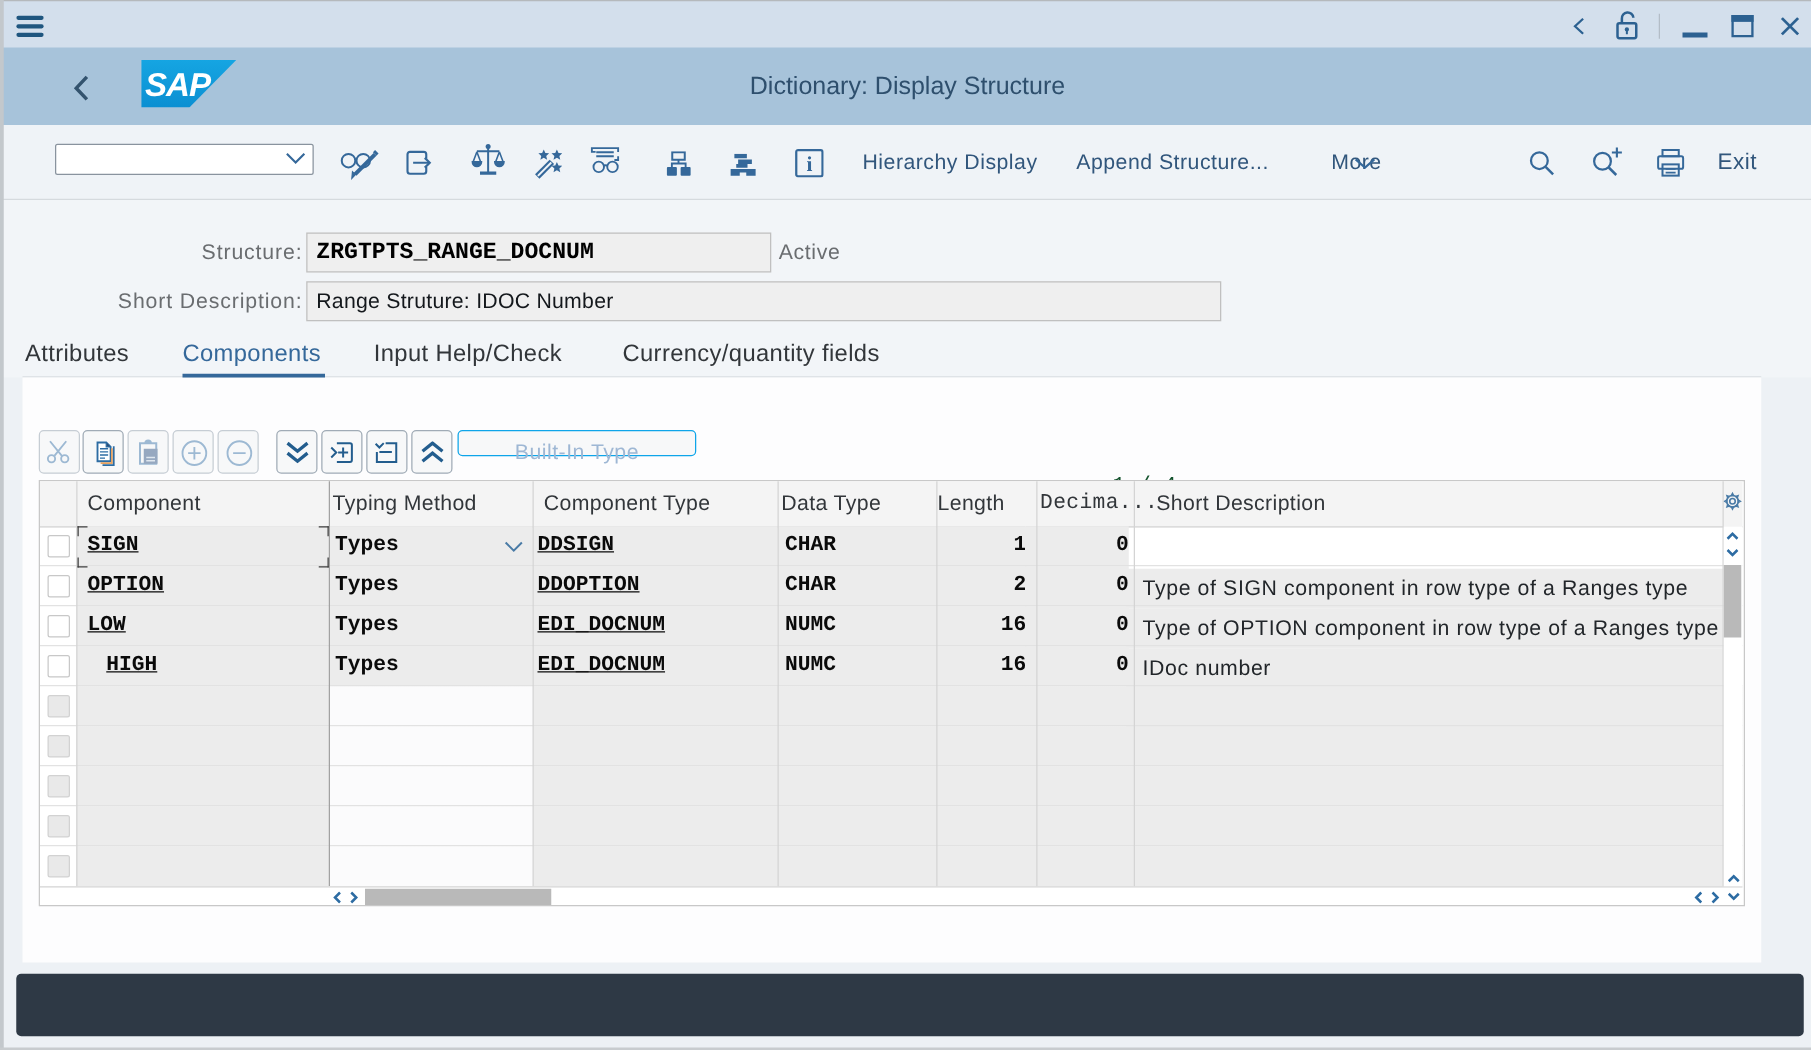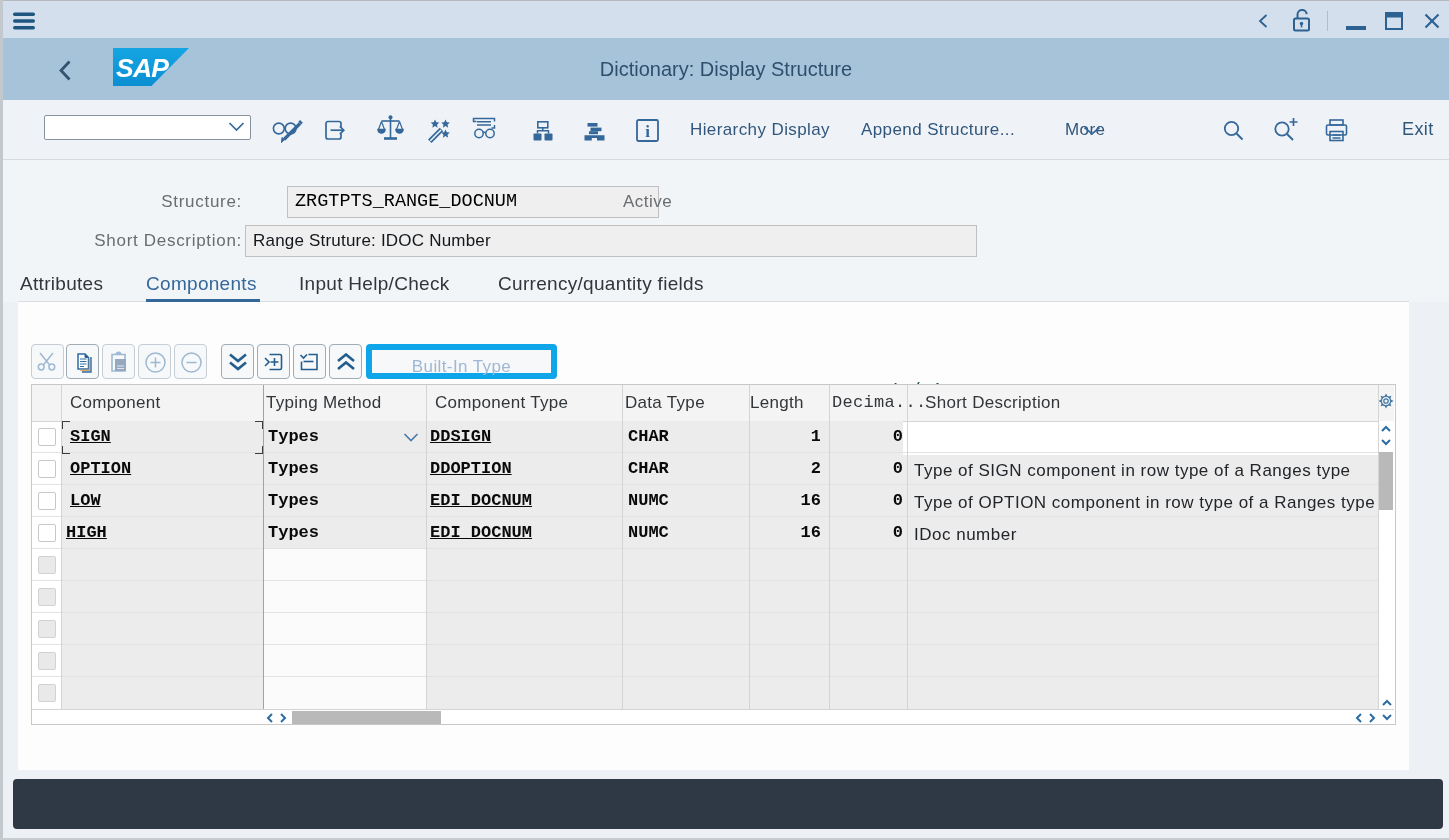--- a/index.html
+++ b/index.html
@@ -15,35 +15,35 @@
 #saptitle{left:0;top:38px;width:1449px;height:62px;line-height:62px;text-align:center;
   font-size:20px;color:#2e4f6d;text-indent:3px;}
 
 #toolbar{left:0;top:100px;width:1449px;height:59px;background:#eff3f7;border-bottom:1px solid #d5dade;}
 #combo{left:44px;top:115px;width:205px;height:23px;background:#fff;border:1px solid #89939e;border-radius:2px;}
 .tbtext{top:100px;height:59px;line-height:59px;font-size:17px;letter-spacing:0.4px;color:#31567c;}
 
 #formarea{left:0;top:160px;width:1449px;height:142px;background:#f2f5f8;}
 .lbl{font-size:17px;letter-spacing:0.7px;color:#6a6d70;text-align:right;height:32px;line-height:32px;}
 .inp{background:#efefef;border:1px solid #c0c0c0;box-sizing:border-box;height:32px;line-height:30px;}
-#inp1{left:245px;top:186px;width:372px;font-family:"Liberation Mono",monospace;font-weight:normal;
-  font-size:18.5px;color:#000;padding-left:7px;margin-left:42px;}
+#inp1{left:245px;top:186px;width:372px;font-family:"Liberation Mono",monospace;font-weight:bold;
+  font-size:18.5px;color:#000;padding-left:7px;}
 #inp2{left:245px;top:225px;width:732px;font-size:17px;letter-spacing:0.2px;color:#14181c;padding-left:7px;}
 #active{left:623px;top:186px;height:32px;line-height:32px;font-size:17px;letter-spacing:0.5px;color:#6a6d70;}
 .tab{top:268px;height:33px;line-height:32px;font-size:19px;letter-spacing:0.3px;color:#32363a;}
 #tabline{left:18px;top:301px;width:1391px;height:1px;background:#d9dde1;}
 #tabul{left:146px;top:299px;width:114px;height:3px;background:#35689a;z-index:5;}
 
 #panel{left:18px;top:302px;width:1391px;height:468px;background:#fdfdfe;}
 
 .btn{position:absolute;top:42px;width:33px;height:35px;background:#f7f8f9;border:1px solid #c6cdd4;
   border-radius:4px;box-sizing:border-box;}
 .btn.en{border-color:#a0abb6;}
-#bitbtn{position:absolute;top:42px;left:348px;width:191px;height:35px;background:#f7f8f9;
-  border:6px solid #0ea5e9;border-radius:4px;box-sizing:border-box;text-align:center;
+#bitbtn{position:absolute;top:42px;left:348px;width:191px;height:21px;background:#f7f8f9;
+  border:1px solid #0ea5e9;border-radius:4px;box-sizing:border-box;text-align:center;
   line-height:33px;font-size:17px;letter-spacing:0.4px;color:#9eb7d4;}
 #counter{position:absolute;top:42px;left:872px;width:120px;height:35px;line-height:35px;
   font-family:Liberation Mono, monospace;font-size:17px;color:#14532d;margin-top:28px;}
 
 #tbl{position:absolute;left:13px;top:82px;width:1363px;height:339px;border:1px solid #c8c8c8;background:#fff;}
 
 .vline{position:absolute;top:0;width:1px;background:#d4d4d4;height:339px;}
 #thead{position:absolute;left:0;top:0;width:1362px;height:36px;background:#f4f4f4;border-bottom:1px solid #d4d4d4;}
 .th{position:absolute;top:0;height:36px;line-height:36px;font-size:17px;letter-spacing:0.3px;color:#32363a;}
 .row{position:absolute;left:0;width:1362px;height:32px;}
@@ -218,21 +218,21 @@
 </svg>
 
 <svg class="abs" style="left:1324px;top:118px;" width="25" height="25" viewBox="0 0 25 25">
   <g fill="none" stroke="#35689a" stroke-width="1.6">
     <rect x="6" y="2" width="13" height="5"></rect>
     <rect x="2.5" y="7" width="20" height="10" rx="1.5"></rect>
     <rect x="6" y="13.5" width="13" height="9"></rect>
     <path d="M8.5 17 H16.5 M8.5 20 H16.5" stroke-width="1.4"></path>
   </g>
 </svg>
-<div class="abs tbtext" style="left:1374px;font-size:18px;margin-left:28px;">Exit</div>
+<div class="abs tbtext" style="left:1374px;font-size:18px;">Exit</div>
 <div class="abs" id="formarea"></div>
 <div class="abs lbl" style="left:59px;top:186px;width:183px;">Structure:</div>
 <div class="abs inp" id="inp1">ZRGTPTS_RANGE_DOCNUM</div>
 <div class="abs" id="active">Active</div>
 <div class="abs lbl" style="left:59px;top:225px;width:183px;">Short Description:</div>
 <div class="abs inp" id="inp2">Range Struture: IDOC Number</div>
 <div class="abs tab" style="left:20px;">Attributes</div>
 <div class="abs tab" style="left:146px;color:#35689a;">Components</div>
 <div class="abs tab" style="left:299px;">Input Help/Check</div>
 <div class="abs tab" style="left:498px;">Currency/quantity fields</div>
@@ -373,21 +373,21 @@
         <div class="cell gray mono lnk" style="left:394px;width:196px;padding-left:4px;box-sizing:border-box;">EDI_DOCNUM</div>
         <div class="cell gray mono" style="left:590px;width:127px;padding-left:6px;box-sizing:border-box;">NUMC</div>
         <div class="cell gray mono" style="left:717px;width:72px;text-align:right;">16</div>
         <div class="cell gray mono" style="left:788px;width:83px;text-align:right;">0</div>
         <div class="cell gray sd" style="left:869px;width:478px;padding-left:13px;box-sizing:border-box;">IDoc number</div>
       </div>
       <div class="row" style="top:132px;">
         <div class="cell" style="left:0;width:29px;">
             <span class="cb"></span>
           </div>
-        <div class="cell gray mono lnk" style="left:29px;width:202px;padding-left:5px;box-sizing:border-box;">HIGH</div>
+        <div class="cell gray mono lnk" style="left:29px;width:202px;padding-left:24px;box-sizing:border-box;">HIGH</div>
         <div class="cell gray mono" style="left:231px;width:163px;padding-left:5px;box-sizing:border-box;">Types</div>
         <svg class="ico" style="left:371px;top:108px;" width="16" height="9" viewBox="0 0 16 9">
             <path d="M1.5 1 L8 7.5 L14.5 1" fill="none" stroke="#4a7ba6" stroke-width="1.6"></path>
           </svg>
         <div class="cell gray mono lnk" style="left:394px;width:196px;padding-left:4px;box-sizing:border-box;">EDI_DOCNUM</div>
         <div class="cell gray mono" style="left:590px;width:127px;padding-left:6px;box-sizing:border-box;">NUMC</div>
         <div class="cell gray mono" style="left:717px;width:72px;text-align:right;">16</div>
         <div class="cell gray mono" style="left:788px;width:83px;text-align:right;">0</div>
         <div class="cell gray sd" style="left:869px;width:478px;padding-left:13px;box-sizing:border-box;">IDoc number</div>
       </div>

